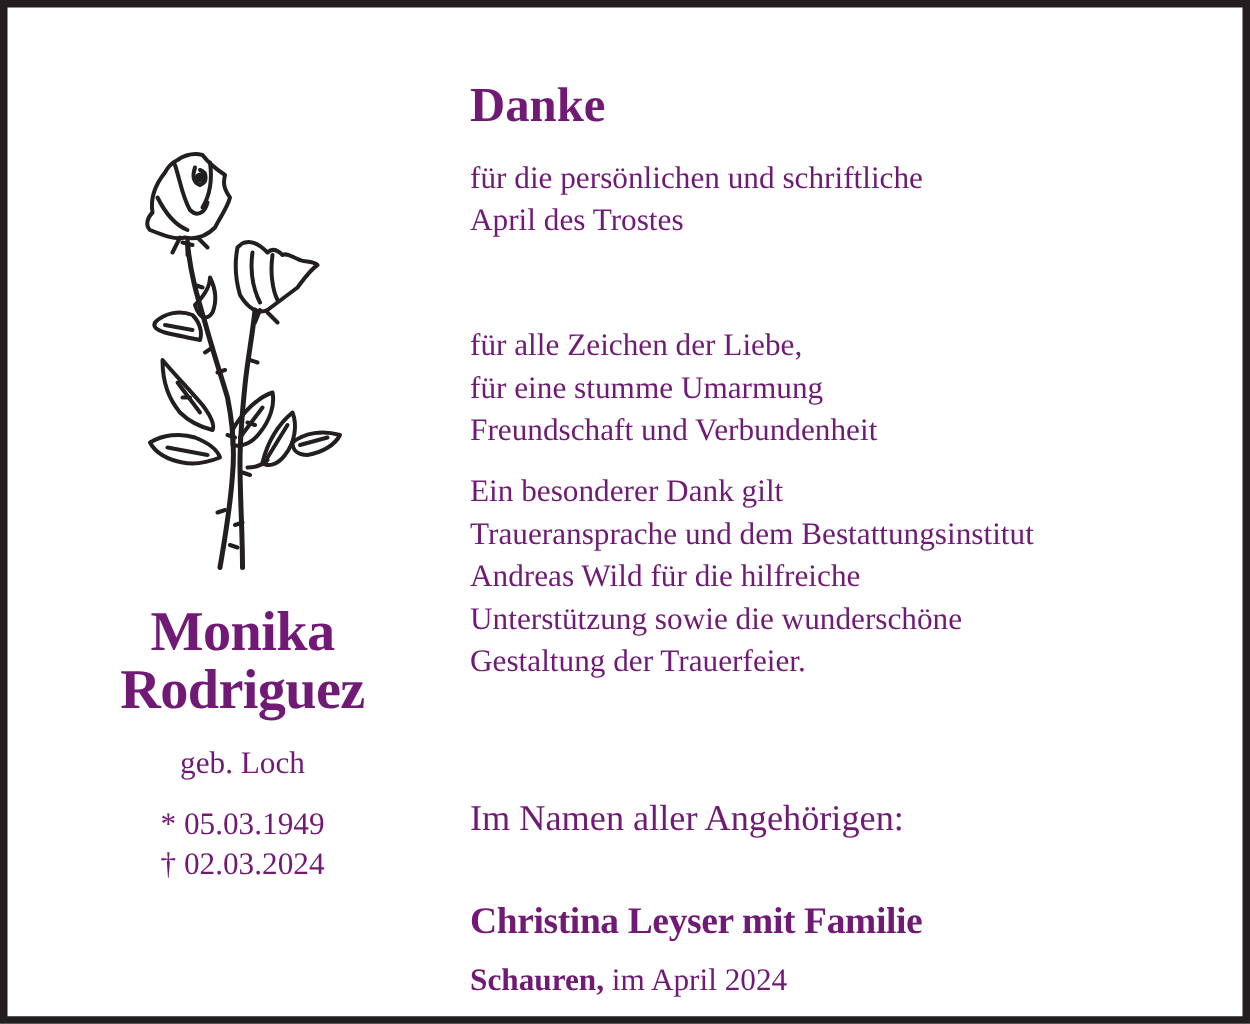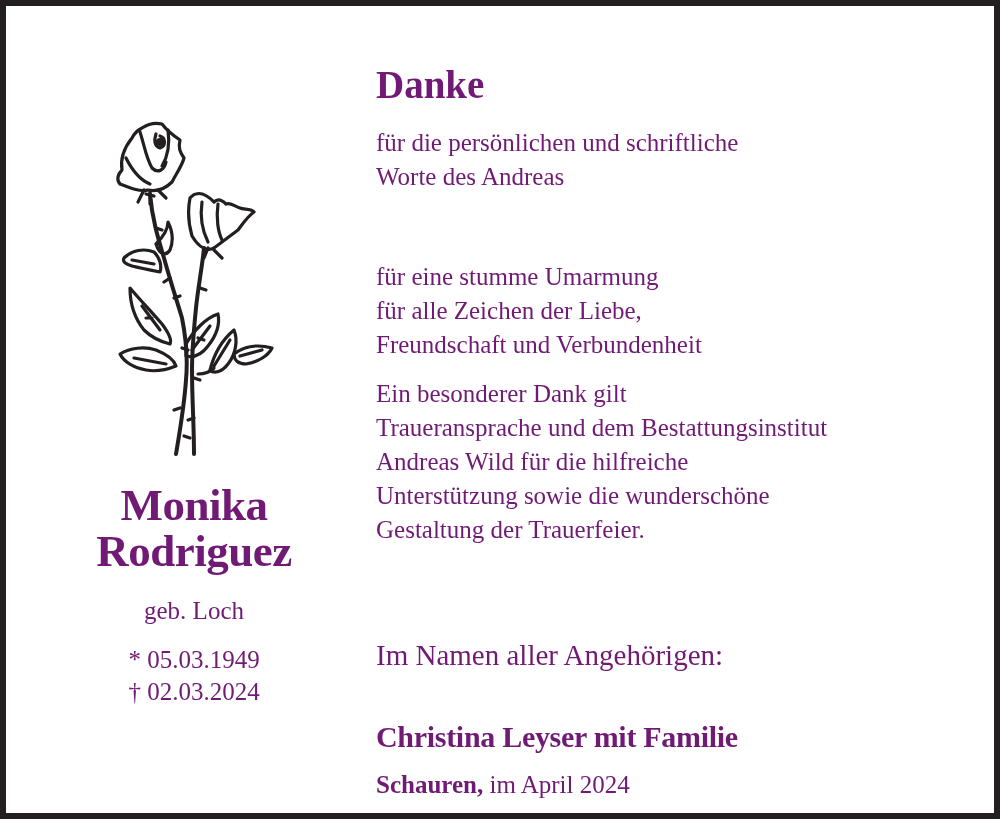--- a/index.html
+++ b/index.html
@@ -80,25 +80,25 @@
   <div class="left-col serif maiden">geb. Loch</div>
   <div class="left-col serif dates">
     <span class="line">* 05.03.1949</span>
     <span class="line">† 02.03.2024</span>
   </div>
 
   <div class="right-col serif title">Danke</div>
 
   <div class="right-col serif para p1">
     <span class="line">für die persönlichen und schriftliche</span>
-    <span class="line">Worte des Andreas</span>
+    <span class="line">April des Trostes</span>
   </div>
   <div class="right-col serif para p3">
+    <span class="line">für alle Zeichen der Liebe,</span>
     <span class="line">für eine stumme Umarmung</span>
-    <span class="line">für alle Zeichen der Liebe,</span>
     <span class="line">Freundschaft und Verbundenheit</span>
   </div>
   <div class="right-col serif para p4">
     <span class="line">Ein besonderer Dank gilt</span>
     <span class="line">Traueransprache und dem Bestattungsinstitut</span>
     <span class="line">Andreas Wild für die hilfreiche</span>
     <span class="line">Unterstützung sowie die wunderschöne</span>
     <span class="line">Gestaltung der Trauerfeier.</span>
   </div>
 

